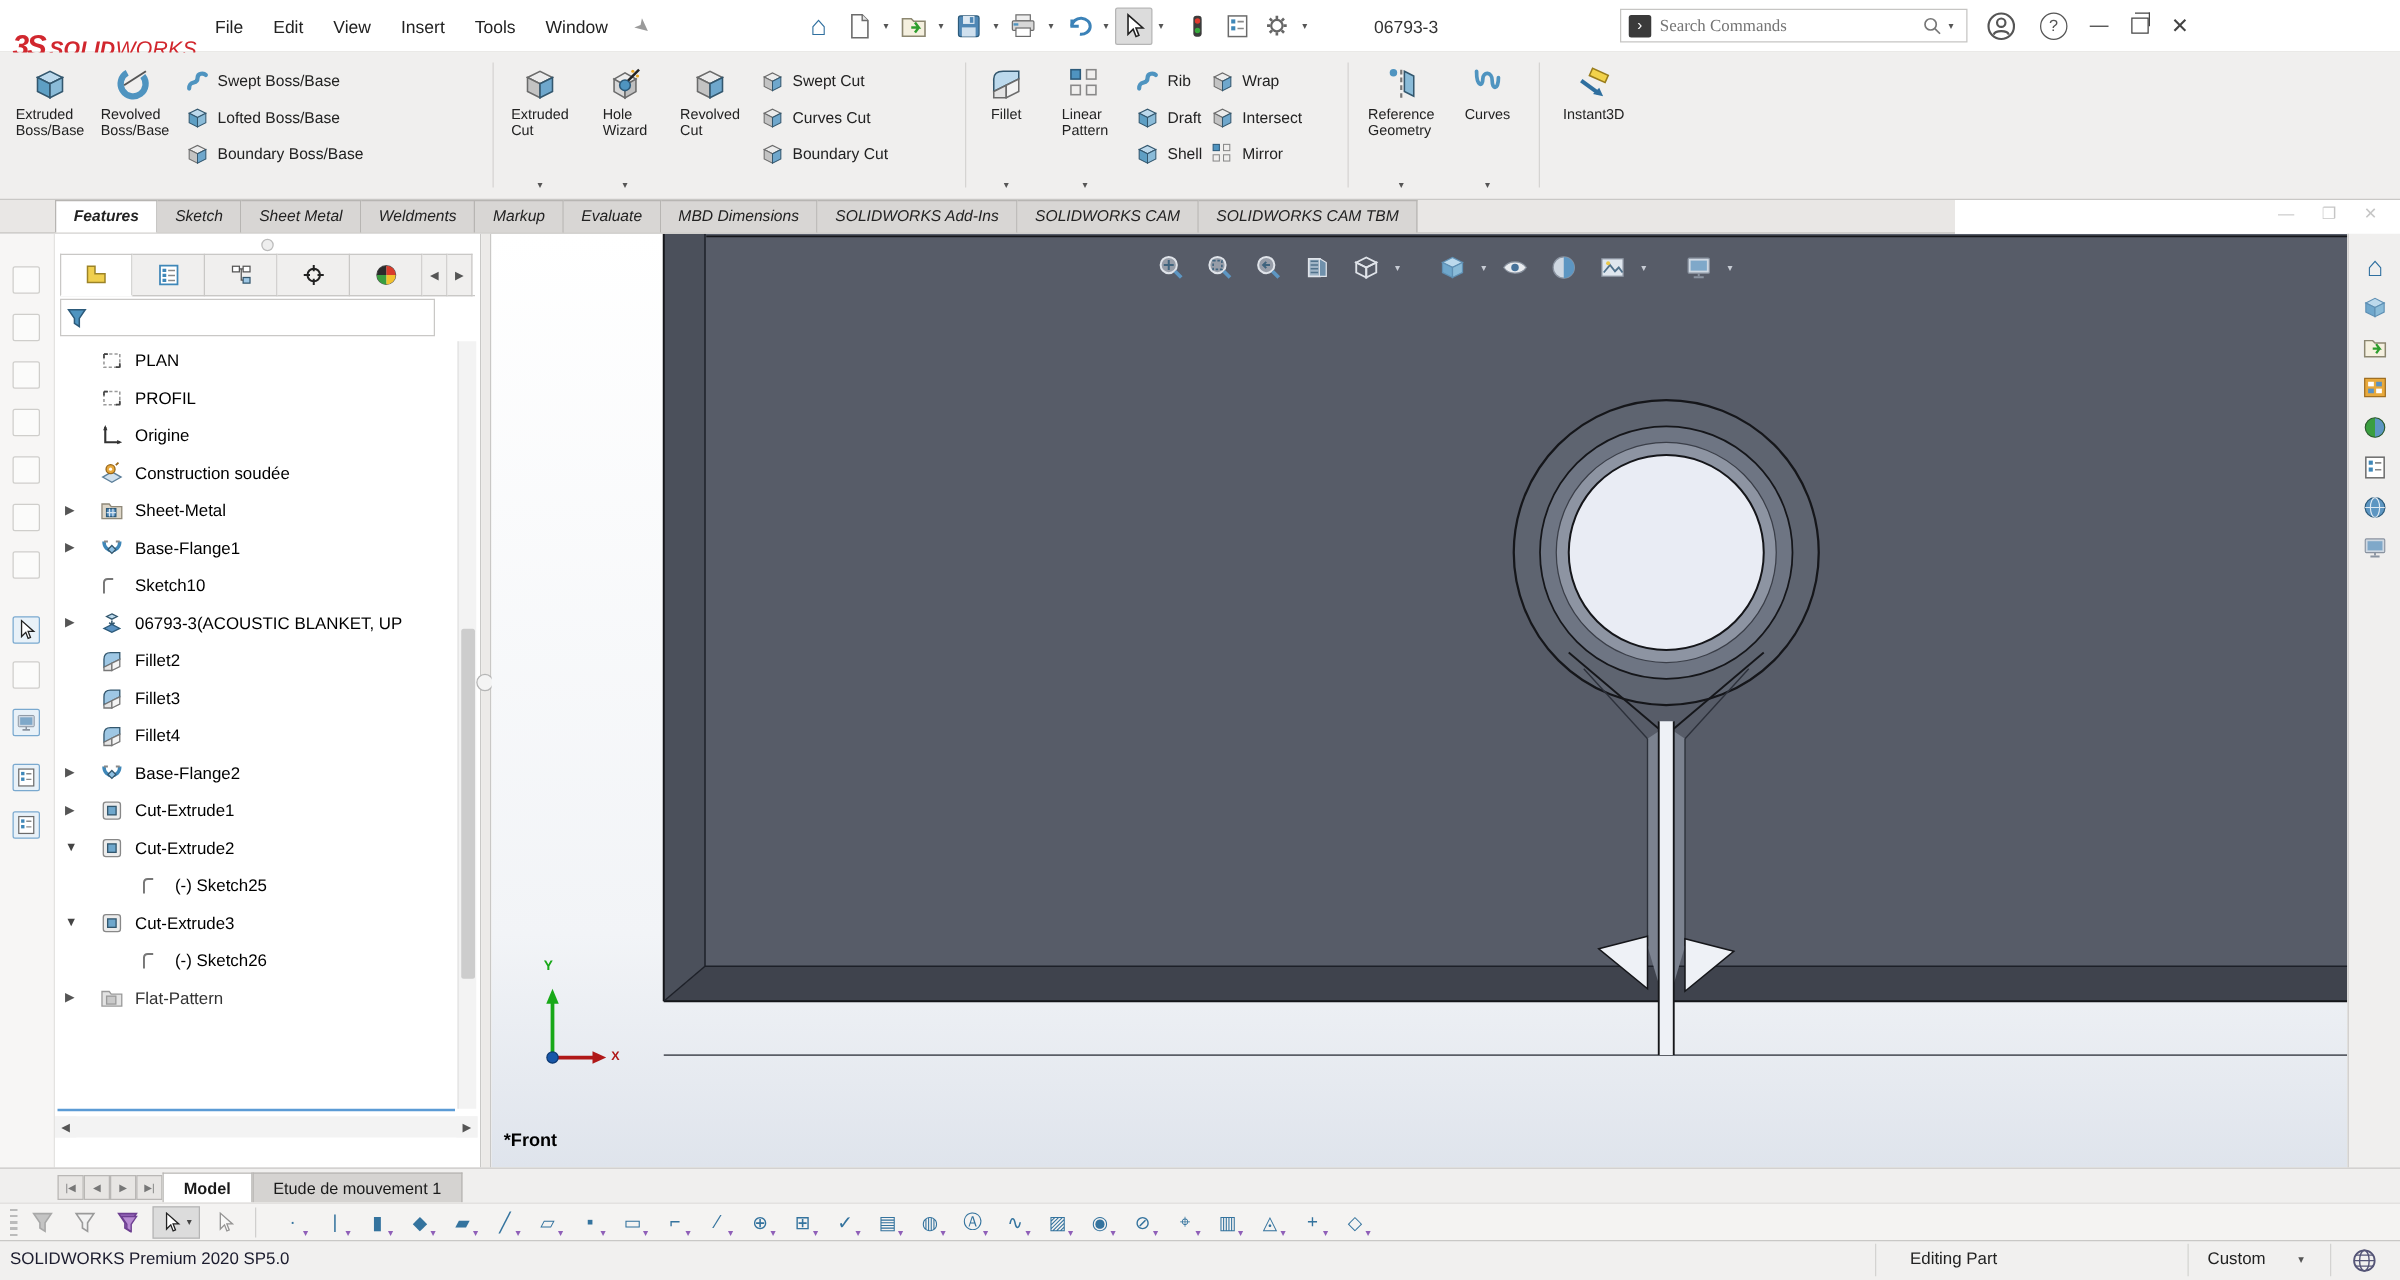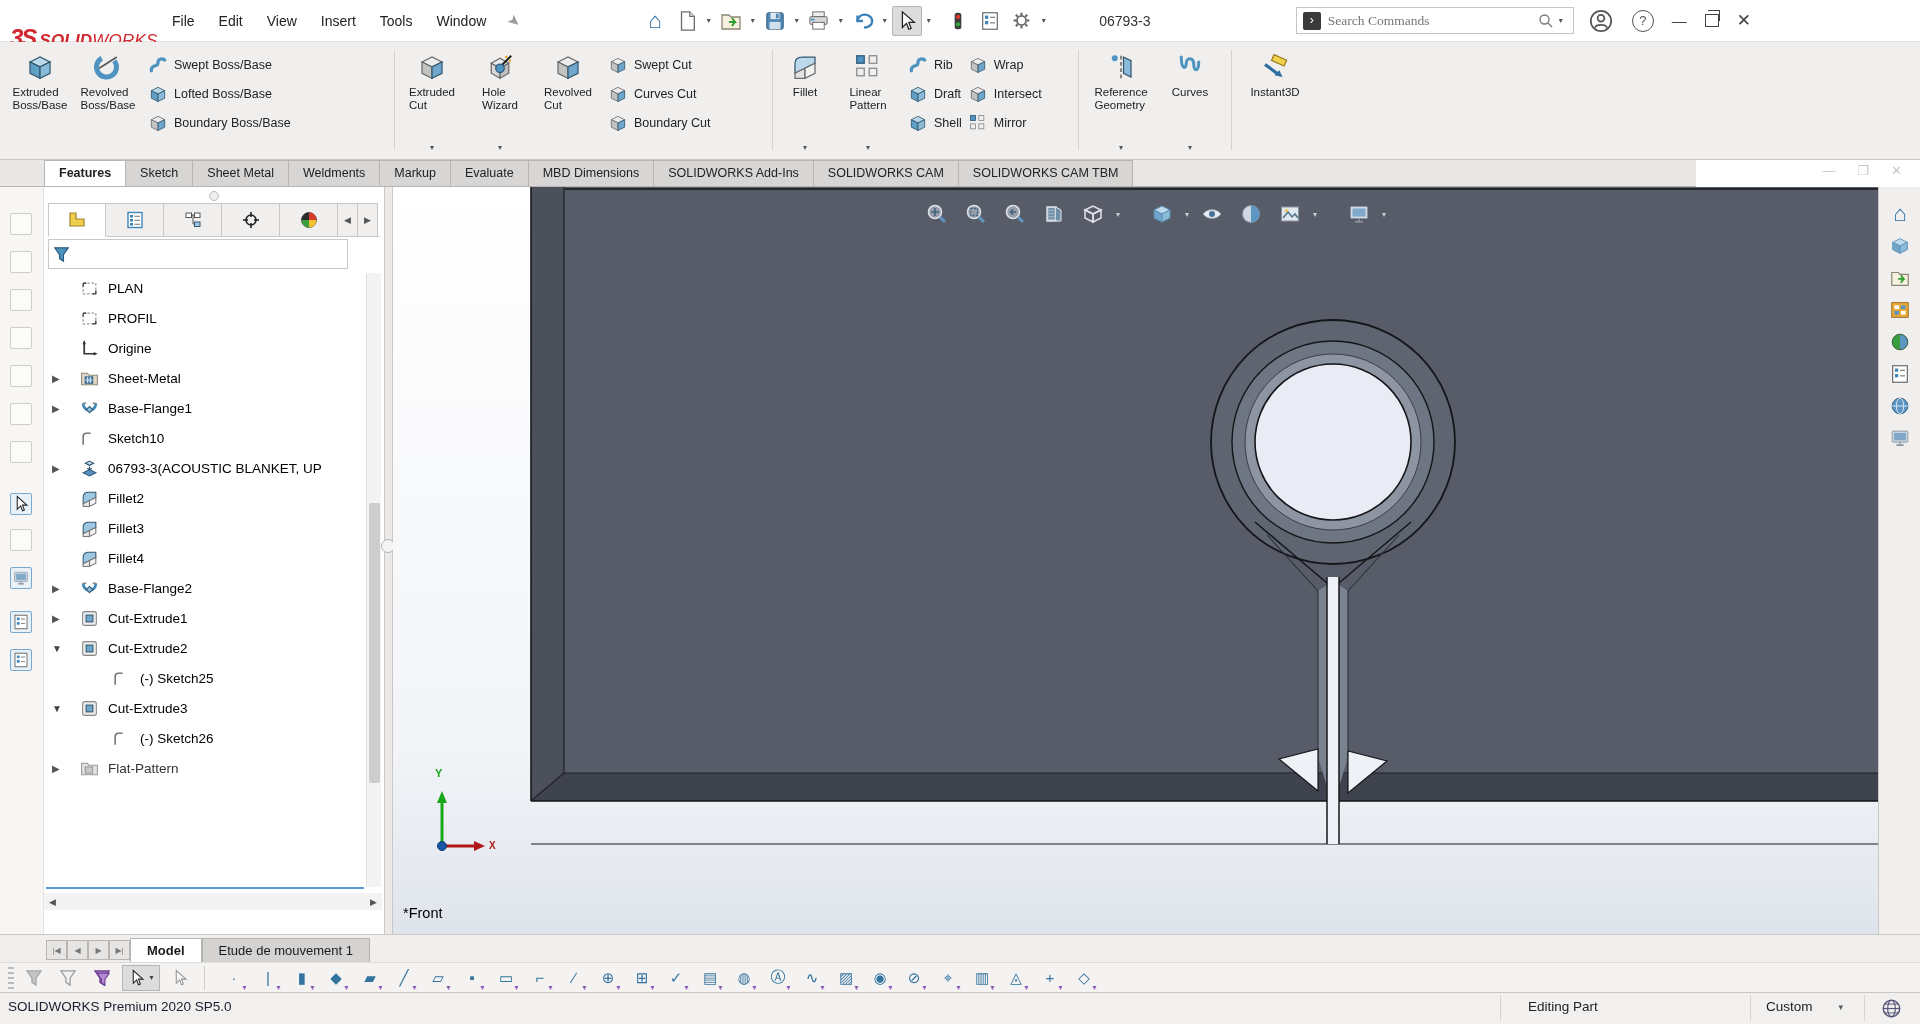--- a/index.html
+++ b/index.html
@@ -31,21 +31,21 @@
   .gsep{position:absolute;top:8px;width:1px;height:100px;background:#d5d4d2;}
   .bigbtn{width:66px;display:flex;flex-direction:column;align-items:center;margin:0 1px;position:relative;height:106px;}
   .bigbtn .ic{width:30px;height:30px;margin-top:4px;}
   .bigbtn .lbl{font-size:11.5px;line-height:13px;text-align:left;margin-top:4px;color:#222;}
   .bigbtn.arrow::after{content:"▾";position:absolute;bottom:2px;font-size:8px;color:#555;}
   .stackcol{display:flex;flex-direction:column;margin-left:6px;margin-top:2px;}
   .stackitem{display:flex;align-items:center;height:29px;}
   .stackitem .ic{width:20px;height:20px;margin-right:6px;}
   .stackitem .lbl{font-size:12.5px;color:#222;white-space:nowrap;}
   
-  #cmdtabs{left:0;top:160px;width:1696px;height:27px;background:#e9e7e5;border-bottom:1px solid #b7b5b2;display:flex;align-items:flex-start;padding-left:44px;}
+  #cmdtabs{left:0;top:160px;width:1564px;height:27px;background:#e9e7e5;border-bottom:1px solid #b7b5b2;display:flex;align-items:flex-start;padding-left:44px;font-style:italic;}
   .ctab{height:26px;line-height:25px;padding:0 14px;font-size:12.5px;background:#d8d6d4;border:1px solid #b7b5b2;border-bottom:none;color:#222;white-space:nowrap;}
   .ctab.active{background:#fff;font-weight:bold;}
   .ctab + .ctab{border-left:none;}
   #tabrow-winctl{position:absolute;right:18px;top:163px;display:flex;gap:22px;opacity:.28;font-size:13px;color:#333;}
   
   #main{left:0;top:187px;width:1920px;height:747px;background:#fff;}
   #leftstrip{left:0;top:0;width:44px;height:747px;background:#f7f6f5;border-right:1px solid #e4e3e1;}
   .lsic{position:absolute;left:10px;width:22px;height:22px;border:1.4px solid #cfcecb;border-radius:2px;background:#fbfbfa;}
   .lsic.blue{border-color:#7aa9cf;background:#e8f1f8;}
   
@@ -76,21 +76,21 @@
   
   #splitter{left:385px;top:0;width:8px;height:747px;background:#eceae8;border-right:1px solid #c9c8c6;}
   #splitknob{left:381px;top:352px;width:14px;height:14px;border:1px solid #b5b5b5;border-radius:50%;background:#f4f4f4;}
   
   #viewport{left:393px;top:0;width:1485px;height:747px;overflow:hidden;}
   #headsup{left:528px;top:10px;height:34px;display:flex;align-items:center;gap:7px;}
   .huic{width:32px;height:30px;display:flex;align-items:center;justify-content:center;border-radius:3px;}
   .huic .ic{width:24px;height:24px;}
   .hucaret{font-size:8px;color:#c7ccd4;}
   .hugap{width:12px;}
-  #front-label{left:10px;top:718px;font-size:14.5px;font-weight:normal;color:#000;}
+  #front-label{left:10px;top:718px;font-size:14.5px;font-weight:bold;color:#000;}
   .triad-lbl{font-size:11px;font-weight:bold;}
   
   #taskpane{left:1878px;top:0;width:42px;height:747px;background:#f0efee;border-left:1px solid #c9c8c6;}
   .tpic{position:absolute;left:8px;width:26px;height:26px;display:flex;align-items:center;justify-content:center;}
   .tpic .ic{width:22px;height:22px;}
   
   #motionrow{left:0;top:934px;width:1920px;height:28px;background:#f0efee;border-top:1px solid #c9c8c6;display:flex;align-items:flex-end;}
   .navgrp{display:flex;margin-left:46px;margin-bottom:2px;}
   .navbtn{width:21px;height:20px;border:1px solid #b9b7b5;background:#e7e5e3;color:#777;font-size:8px;display:flex;align-items:center;justify-content:center;}
   .mtab{height:24px;line-height:23px;padding:0 16px;font-size:13px;border:1px solid #b7b5b2;border-bottom:none;background:#d5d3d1;white-space:nowrap;}
@@ -724,20 +724,26 @@
           </svg>
           <span class="tlb">PROFIL</span>
         </div>
       <div class="trow">
           <svg class="tic">
             <use href="#t-origin"></use>
           </svg>
           <span class="tlb">Origine</span>
         </div>
       <div class="trow">
+          <svg class="tic">
+            <use href="#t-weld"></use>
+          </svg>
+          <span class="tlb">Construction soudée</span>
+        </div>
+      <div class="trow">
           <span class="arr">▶</span>
           <svg class="tic">
             <use href="#t-sheet"></use>
           </svg>
           <span class="tlb">Sheet-Metal</span>
         </div>
       <div class="trow">
           <span class="arr">▶</span>
           <svg class="tic">
             <use href="#t-flange"></use>

